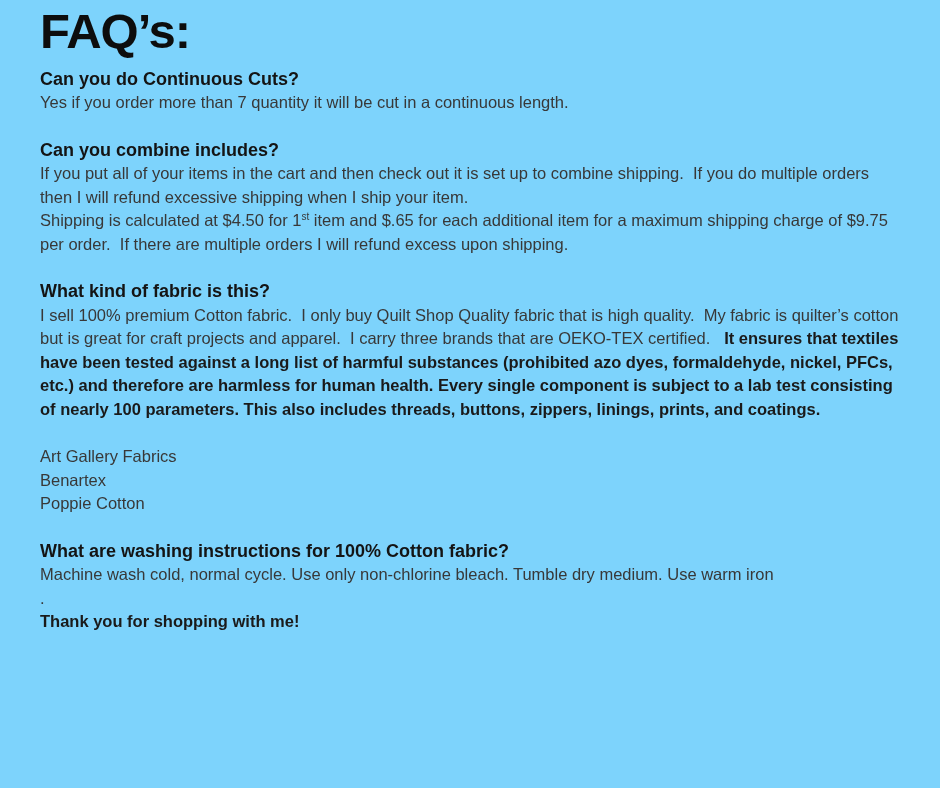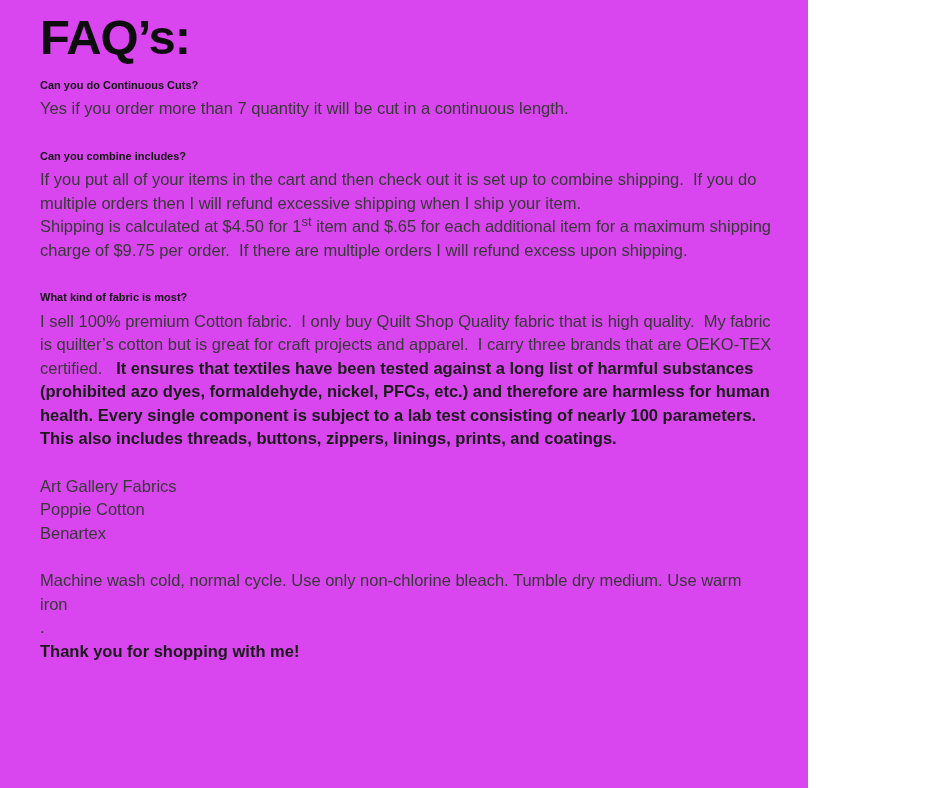--- a/index.html
+++ b/index.html
@@ -1,57 +1,57 @@
 <!DOCTYPE html>
 <html><head>
 <meta charset="utf-8">
 <style>
   * { margin: 0; padding: 0; box-sizing: border-box; }
   html, body { background: #ffffff; }
   .page {
     position: relative;
-    width: 808px;
+    width: 940px;
     height: 788px;
-    background: #d946ef;
-    padding: 10px 36px 0 40px;
+    background: #7dd3fc;
+    padding: 4px 36px 0 40px;
     overflow: hidden;
     font-family: "Liberation Sans", "DejaVu Sans", sans-serif;
   }
   .page-title {
     font-size: 49px;
     font-weight: bold;
     color: #0d0d0d;
     letter-spacing: -1px;
     line-height: 1.12;
     margin-bottom: 9px;
   }
   .faq-list { }
   .faq-section { margin-bottom: 24px; }
   .faq-section:last-child { margin-bottom: 0; }
   .question {
-    font-size: 11px;
+    font-size: 18px;
     font-weight: bold;
     color: #141414;
     line-height: 23.5px;
     white-space: pre-wrap;
   }
   .answer-paragraph {
     font-size: 16.5px;
     font-weight: normal;
     color: #383838;
     line-height: 23.5px;
     white-space: pre-wrap;
   }
   .answer-paragraph .b {
     font-weight: bold;
     color: #1a1a1a;
     margin-top: 40px;
   }
   .answer-paragraph sup {
-    font-size: 13px;
+    font-size: 10px;
     line-height: 0;
     vertical-align: super;
   }
 </style>
 </head>
 <body>
 
 <div class="page">
   <h1 class="page-title">FAQ’s:</h1>
   <div class="faq-list">
@@ -60,27 +60,28 @@
         <p class="answer-paragraph"><span>Yes if you order more than 7 quantity it will be cut in a continuous length.</span></p>
       </section>
       <section class="faq-section">
         <h2 class="question">Can you combine includes?</h2>
         <p class="answer-paragraph"><span>If you put all of your items in the cart and then check out it is set up to combine shipping.  If you do multiple orders then I will refund excessive shipping when I ship your item.</span></p>
         <p class="answer-paragraph"><span>Shipping is calculated at $4.50 for 1</span><sup>st</sup><span> item and $.65 for each additional item for a maximum shipping charge of $9.75 per order.  If there are multiple orders I will refund excess upon shipping.</span></p>
       </section>
       <section class="faq-section">
       </section>
       <section class="faq-section">
-        <h2 class="question">What kind of fabric is most?</h2>
+        <h2 class="question">What kind of fabric is this?</h2>
         <p class="answer-paragraph"><span>I sell 100% premium Cotton fabric.  I only buy Quilt Shop Quality fabric that is high quality.  My fabric is quilter’s cotton but is great for craft projects and apparel.  I carry three brands that are OEKO-TEX certified.   </span><span class="b">It ensures that textiles have been tested against a long list of harmful substances (prohibited azo dyes, formaldehyde, nickel, PFCs, etc.) and therefore are harmless for human health. Every single component is subject to a lab test consisting of nearly 100 parameters. This also includes threads, buttons, zippers, linings, prints, and coatings.</span></p>
       </section>
       <section class="faq-section">
         <p class="answer-paragraph"><span>Art Gallery Fabrics</span></p>
+        <p class="answer-paragraph"><span>Benartex</span></p>
         <p class="answer-paragraph"><span>Poppie Cotton</span></p>
-        <p class="answer-paragraph"><span>Benartex</span></p>
       </section>
       <section class="faq-section">
+        <h2 class="question">What are washing instructions for 100% Cotton fabric?</h2>
         <p class="answer-paragraph"><span>Machine wash cold, normal cycle. Use only non-chlorine bleach. Tumble dry medium. Use warm iron</span></p>
         <p class="answer-paragraph"><span>.</span></p>
         <p class="answer-paragraph"><span class="b">Thank you for shopping with me!</span></p>
       </section>
     </div>
 </div>
 
 </body></html>

